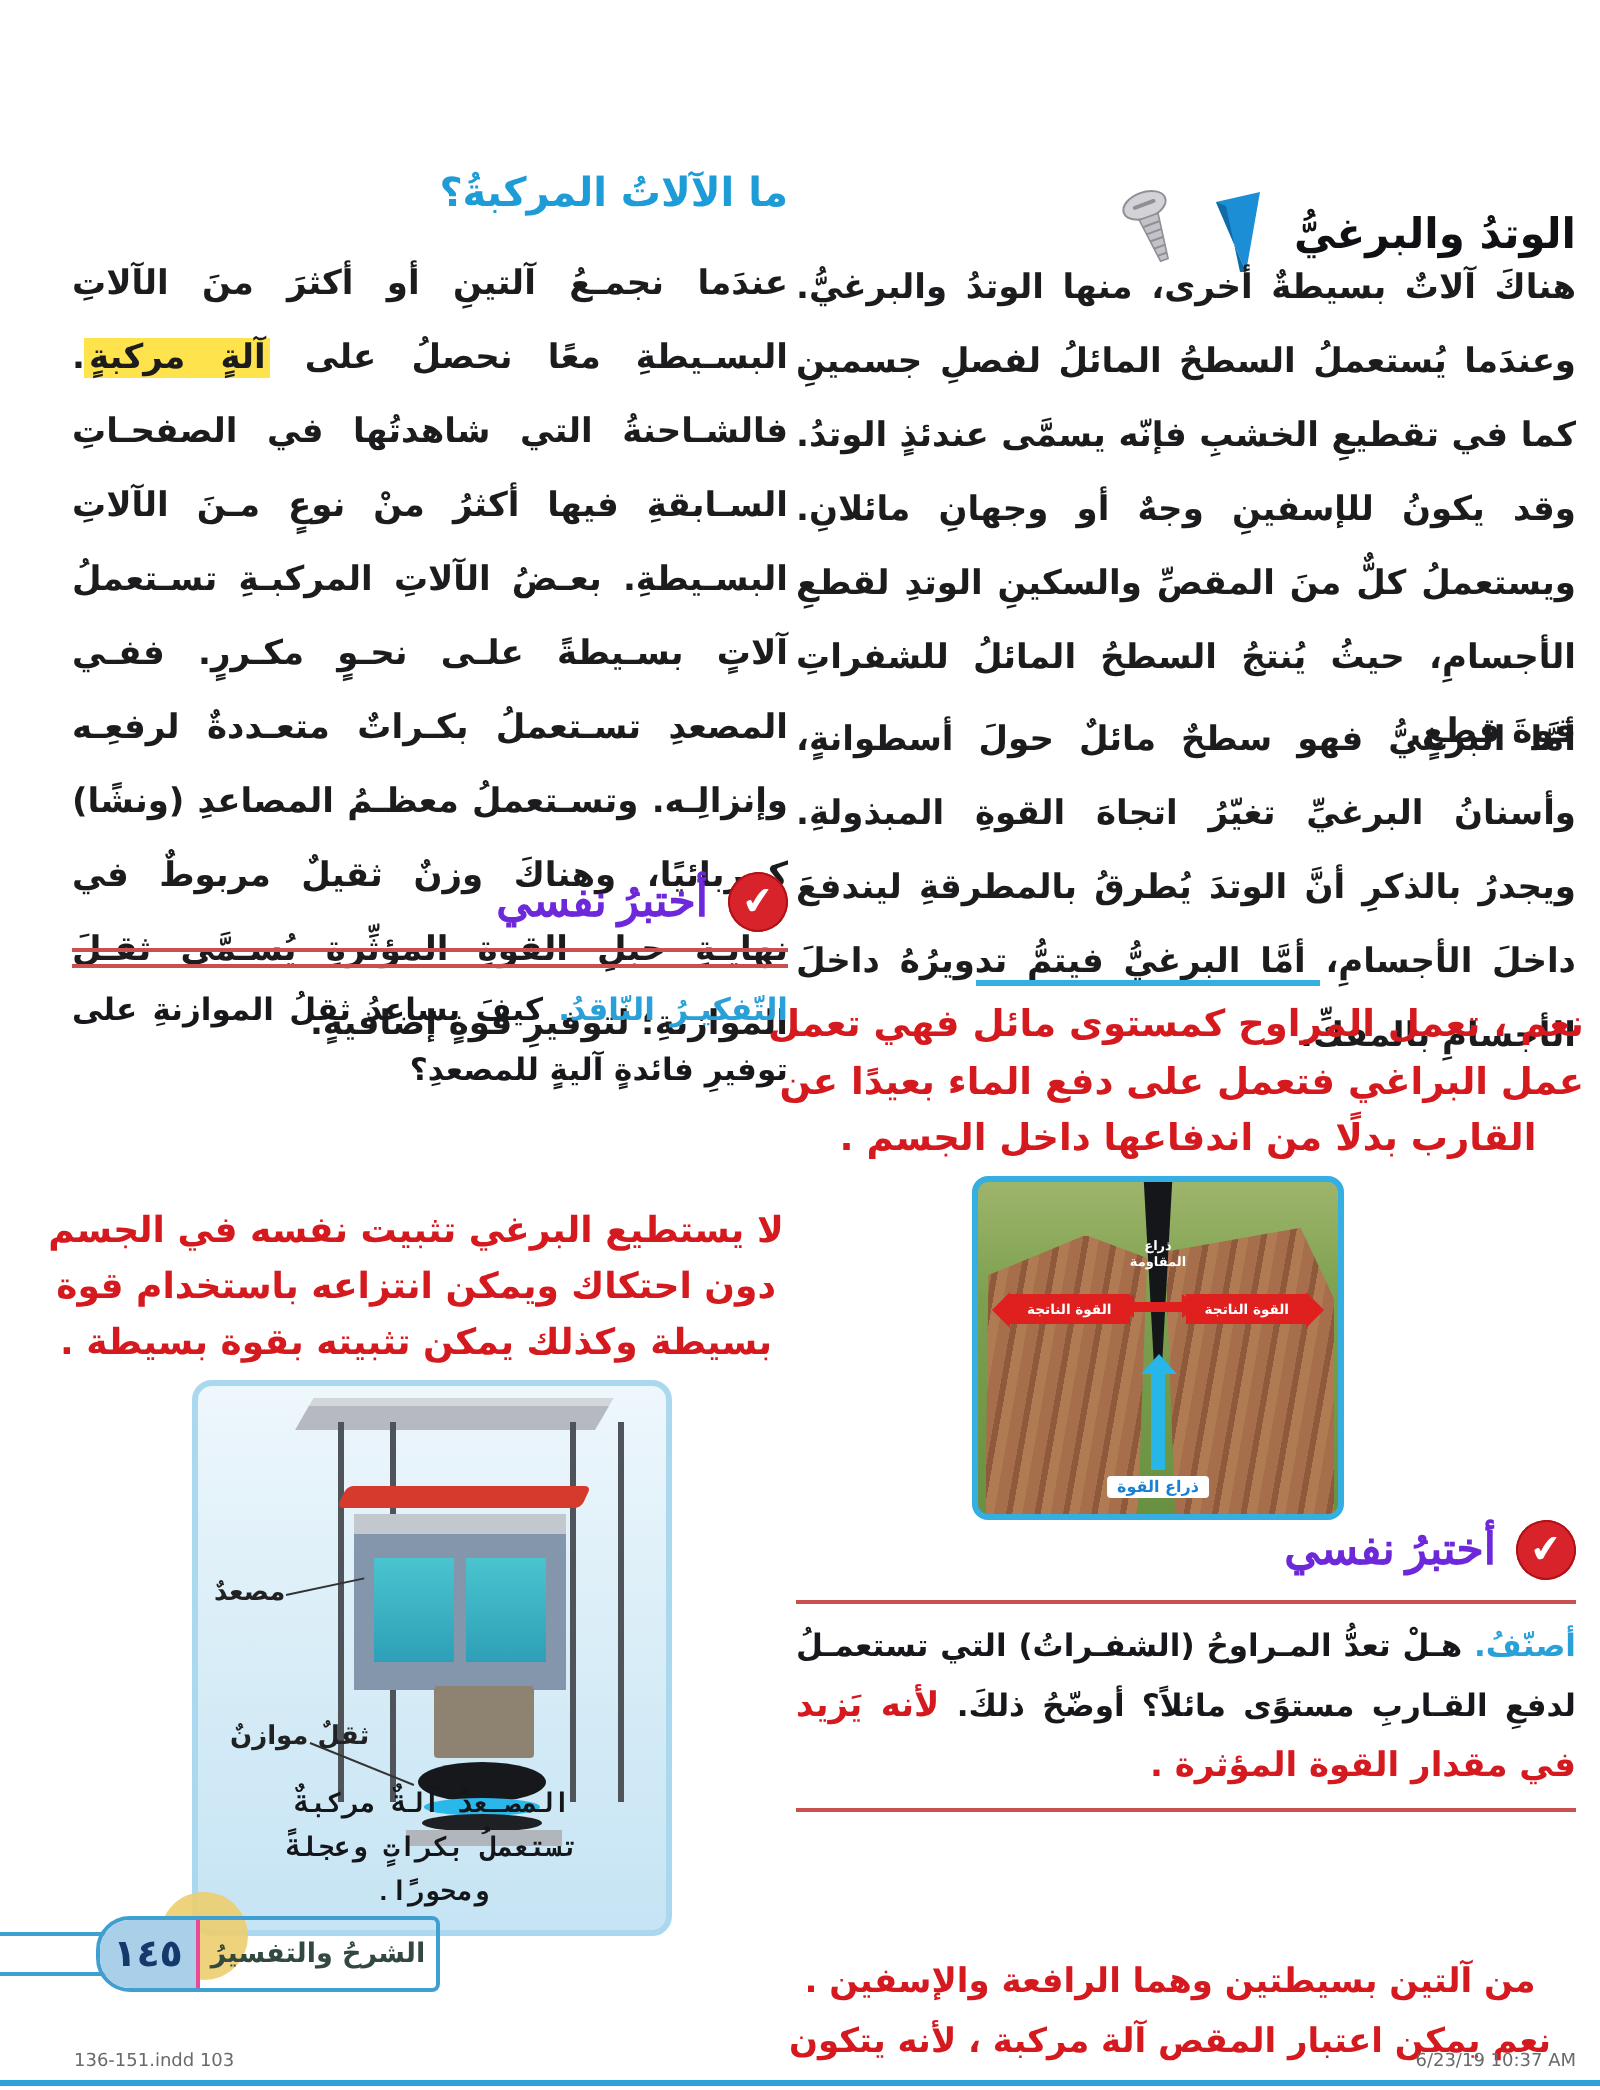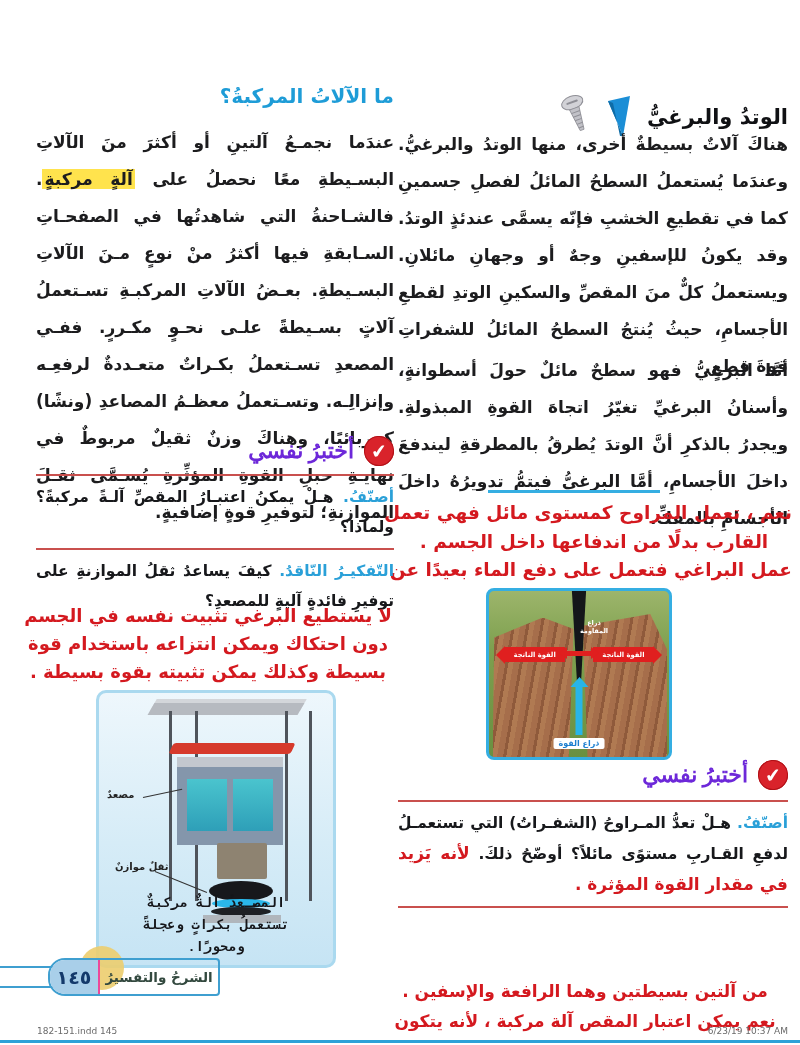--- a/index.html
+++ b/index.html
@@ -28,21 +28,21 @@
   .wedge-fig{width:180px;height:166px;border:3px solid #35aee2;border-radius:8px;
              overflow:hidden;background:linear-gradient(180deg,#9db56b 0%,#7da04f 35%,#699041 100%);}
   .log{position:absolute;background:
         repeating-linear-gradient(100deg,#a66e4b 0 6px,#8f5a3b 6px 9px,#b07a52 9px 14px);}
   .log.l{left:2%;top:16%;width:45%;height:86%;clip-path:polygon(2% 14%,62% 0,100% 8%,94% 100%,0 100%);}
   .log.r{right:1%;top:12%;width:47%;height:90%;clip-path:polygon(0 10%,80% 2%,100% 26%,100% 100%,6% 100%);}
   .blade{position:absolute;left:50%;top:-2px;transform:translateX(-50%);
          width:36px;height:104px;background:#14161a;
          clip-path:polygon(30% 0,70% 0,54% 100%,46% 100%);}
   .resist-lbl{position:absolute;left:50%;top:17%;transform:translateX(-50%);
-              color:#fff;font-size:6.5px;font-weight:700;width:42px;text-align:center;line-height:1.25;margin-left:15px;}
+              color:#fff;font-size:6.5px;font-weight:700;width:42px;text-align:center;line-height:1.25;}
   .f-arrow{position:absolute;top:34%;height:15px;background:#e01f1f;color:#fff;
            font-size:6.8px;font-weight:700;display:flex;align-items:center;justify-content:center;
            padding:0 2px;white-space:nowrap;}
   .f-arrow.left{right:58%;width:56px;}
   .f-arrow.left::after{content:"";position:absolute;left:-9px;top:50%;transform:translateY(-50%);
            border:9px solid transparent;border-right:9px solid #e01f1f;border-left:none;}
   .f-arrow.right{left:58%;width:56px;}
   .f-arrow.right::after{content:"";position:absolute;right:-9px;top:50%;transform:translateY(-50%);
            border:9px solid transparent;border-left:9px solid #e01f1f;border-right:none;}
   .mini-arrow{position:absolute;left:50%;top:36%;transform:translate(-50%,0);width:24px;height:5px;background:#e01f1f;}
@@ -62,21 +62,21 @@
   .e-top{position:absolute;top:10px;left:52px;width:150px;height:12px;background:#b6bac0;
          transform:skewX(-30deg);box-shadow:0 -4px 0 #d3d6da;}
   .e-red{position:absolute;top:50px;left:72px;width:122px;height:11px;background:#d63a2c;
          transform:skewX(-25deg);border-radius:3px;}
   .e-cab{position:absolute;top:64px;left:78px;width:106px;height:78px;background:#8496ab;
          border-top:10px solid #c3c8cf;}
   .e-win{position:absolute;top:12px;width:40px;height:52px;background:linear-gradient(180deg,#4ac4ce,#2e9fb8);}
   .e-motor{position:absolute;top:150px;left:118px;width:50px;height:36px;background:#8e8371;border-radius:2px;}
   .e-disc{position:absolute;left:110px;border-radius:50%;}
   .e-base{position:absolute;top:222px;left:104px;width:78px;height:8px;background:#b0b6bc;}
-  .e-lbl{position:absolute;font-size:10px;font-weight:700;color:#222;white-space:nowrap;}
+  .e-lbl{position:absolute;font-size:13px;font-weight:700;color:#222;white-space:nowrap;}
   .e-cap{position:absolute;bottom:6px;left:0;width:100%;text-align:center;}
   .e-cap div{width:190px;margin:0 auto;font-size:13.5px;font-weight:700;color:#15161a;line-height:22px;font-family:Liberation Mono, monospace;}
   .ptr{position:absolute;height:1px;background:#333;transform-origin:left center;}
   
   .stripe{left:0;top:966px;width:72px;height:18px;border-top:2px solid #3f9fd0;border-bottom:2px solid #3f9fd0;background:#fff;}
   .yellow-dot{left:80px;top:946px;width:44px;height:44px;border-radius:50%;background:#eccd6e;opacity:.9;z-index:1;}
   .pill{left:48px;top:958px;width:168px;height:34px;border:2px solid #3f9fd0;
         border-radius:17px 4px 4px 17px;background:#fff;display:flex;flex-direction:row;
         direction:ltr;overflow:hidden;z-index:2;background:transparent;}
   .pill .num{width:48px;background:#a9cfe9;color:#143a6b;font-weight:700;font-size:19px;
@@ -111,22 +111,22 @@
   </div>
 </div>
 
 <p class="abs body-text" style="top:126px;right:12px;width:390px;margin:0;">هناكَ آلاتٌ بسيطةٌ أخرى، منها الوتدُ والبرغيُّ. وعندَما يُستعملُ السطحُ المائلُ لفصلِ جسمينِ كما في تقطيعِ الخشبِ فإنّه يسمَّى عندئذٍ الوتدُ. وقد يكونُ للإسفينِ وجهٌ أو وجهانِ مائلانِ. ويستعملُ كلٌّ منَ المقصِّ والسكينِ الوتدِ لقطعِ الأجسامِ، حيثُ يُنتجُ السطحُ المائلُ للشفراتِ قوةَ قطعٍ.</p>
 <p class="abs body-text" style="top:352px;right:12px;width:390px;margin:0;">أمَّا البرغيُّ فهو سطحٌ مائلٌ حولَ أسطوانةٍ، وأسنانُ البرغيِّ تغيّرُ اتجاهَ القوةِ المبذولةِ. ويجدرُ بالذكرِ أنَّ الوتدَ يُطرقُ بالمطرقةِ ليندفعَ داخلَ الأجسامِ، أمَّا البرغيُّ فيتمُّ تدويرُهُ داخلَ الأجسامِ بالمفكِّ.</p>
 
 <div class="abs rule-blue" style="top:490px;right:140px;width:172px;"></div>
 
 <div class="abs note" style="top:499px;right:8px;width:396px;font-size:18.5px;line-height:28.5px;">
   <div>نعم ، تعمل المراوح كمستوى مائل فهي تعمل</div>
+  <div>عمل البراغي فتعمل على دفع الماء بعيدًا عن</div>
   <div>القارب بدلًا من اندفاعها داخل الجسم .</div>
-  <div>عمل البراغي فتعمل على دفع الماء بعيدًا عن</div>
 </div>
 
 <figure class="abs wedge-fig" style="top:588px;right:128px;margin:0;">
   <div class="log l"></div>
   <div class="log r"></div>
   <div class="blade"></div>
   <div class="resist-lbl">ذراع المقاومة</div>
   <div class="f-arrow left">القوة الناتجة</div>
   <div class="f-arrow right">القوة الناتجة</div>
   <div class="mini-arrow"></div>
@@ -147,21 +147,20 @@
 <h2 class="abs sec-head-blue" style="top:84px;left:36px;width:358px;margin:0;text-align:right;">ما الآلاتُ المركبةُ؟</h2>
 
 <p class="abs body-text" style="top:124px;left:36px;width:358px;margin:0;"><span>عندَما نجمـعُ آلتينِ أو أكثرَ منَ الآلاتِ البسـيطةِ معًا نحصلُ على </span><span class="hl">آلةٍ مركبةٍ</span><span>. فالشـاحنةُ التي شاهدتُها في الصفحـاتِ السـابقةِ فيها أكثرُ منْ نوعٍ مـنَ الآلاتِ البسـيطةِ. بعـضُ الآلاتِ المركبـةِ تسـتعملُ آلاتٍ بسـيطةً علـى نحـوٍ مكـررٍ. ففـي المصعدِ تسـتعملُ بكـراتٌ متعـددةٌ لرفعِـه وإنزالِـه. وتسـتعملُ معظـمُ المصاعدِ (ونشًا) كهربائيًا، وهناكَ وزنٌ ثقيلٌ مربوطٌ في نهايـةِ حبلِ القوةِ المؤثِّرةِ يُسـمَّى ثقـلَ الموازنةِ؛ لتوفيرِ قوةٍ إضافيةٍ.</span></p>
 
 <div class="abs" style="top:436px;left:36px;width:358px;">
   <div class="st-head">
     <span class="check">✔</span>
     <span class="st-title">أختبرُ نفسي</span>
   </div>
   <div class="rule-red" style="margin-top:8px;"></div>
-  <p class="q" style="margin:4px 0;"><span class="lbl">أصنّفُ.</span><span> هـلْ يمكنُ اعتبـارُ المقصِّ آلـةً مركبةً؟ولماذا؟</span></p>
   <div class="rule-red"></div>
   <p class="q" style="margin:4px 0;"><span class="lbl">التّفكيـرُ النّاقدُ.</span><span> كيفَ يساعدُ ثقلُ الموازنةِ على توفيرِ فائدةٍ آليةٍ للمصعدِ؟</span></p>
 </div>
 
 <div class="abs note" style="top:602px;left:18px;width:380px;font-size:18px;line-height:28px;">
   <div>لا يستطيع البرغي تثبيت نفسه في الجسم</div>
   <div>دون احتكاك ويمكن انتزاعه باستخدام قوة</div>
   <div>بسيطة وكذلك يمكن تثبيته بقوة بسيطة .</div>
 </div>
 
@@ -195,15 +194,15 @@
 <div class="abs pill">
   <div class="num">١٤٥</div>
   <div class="lab">الشرحُ والتفسيرُ</div>
 </div>
 
 <div class="abs note" style="top:976px;right:10px;width:410px;font-size:17px;line-height:30px;">
   <div>من آلتين بسيطتين وهما الرافعة والإسفين .</div>
   <div>نعم يمكن اعتبار المقص آلة مركبة ، لأنه يتكون</div>
 </div>
 
-<div class="abs tiny" style="left:37px;top:1026px;">182-151.indd   145</div>
+<div class="abs tiny" style="left:37px;top:1026px;">136-151.indd   103</div>
 <div class="abs tiny" style="right:12px;top:1026px;">6/23/19   10:37 AM</div>
 <div class="abs bottom-rule"></div>
 
 </body></html>

